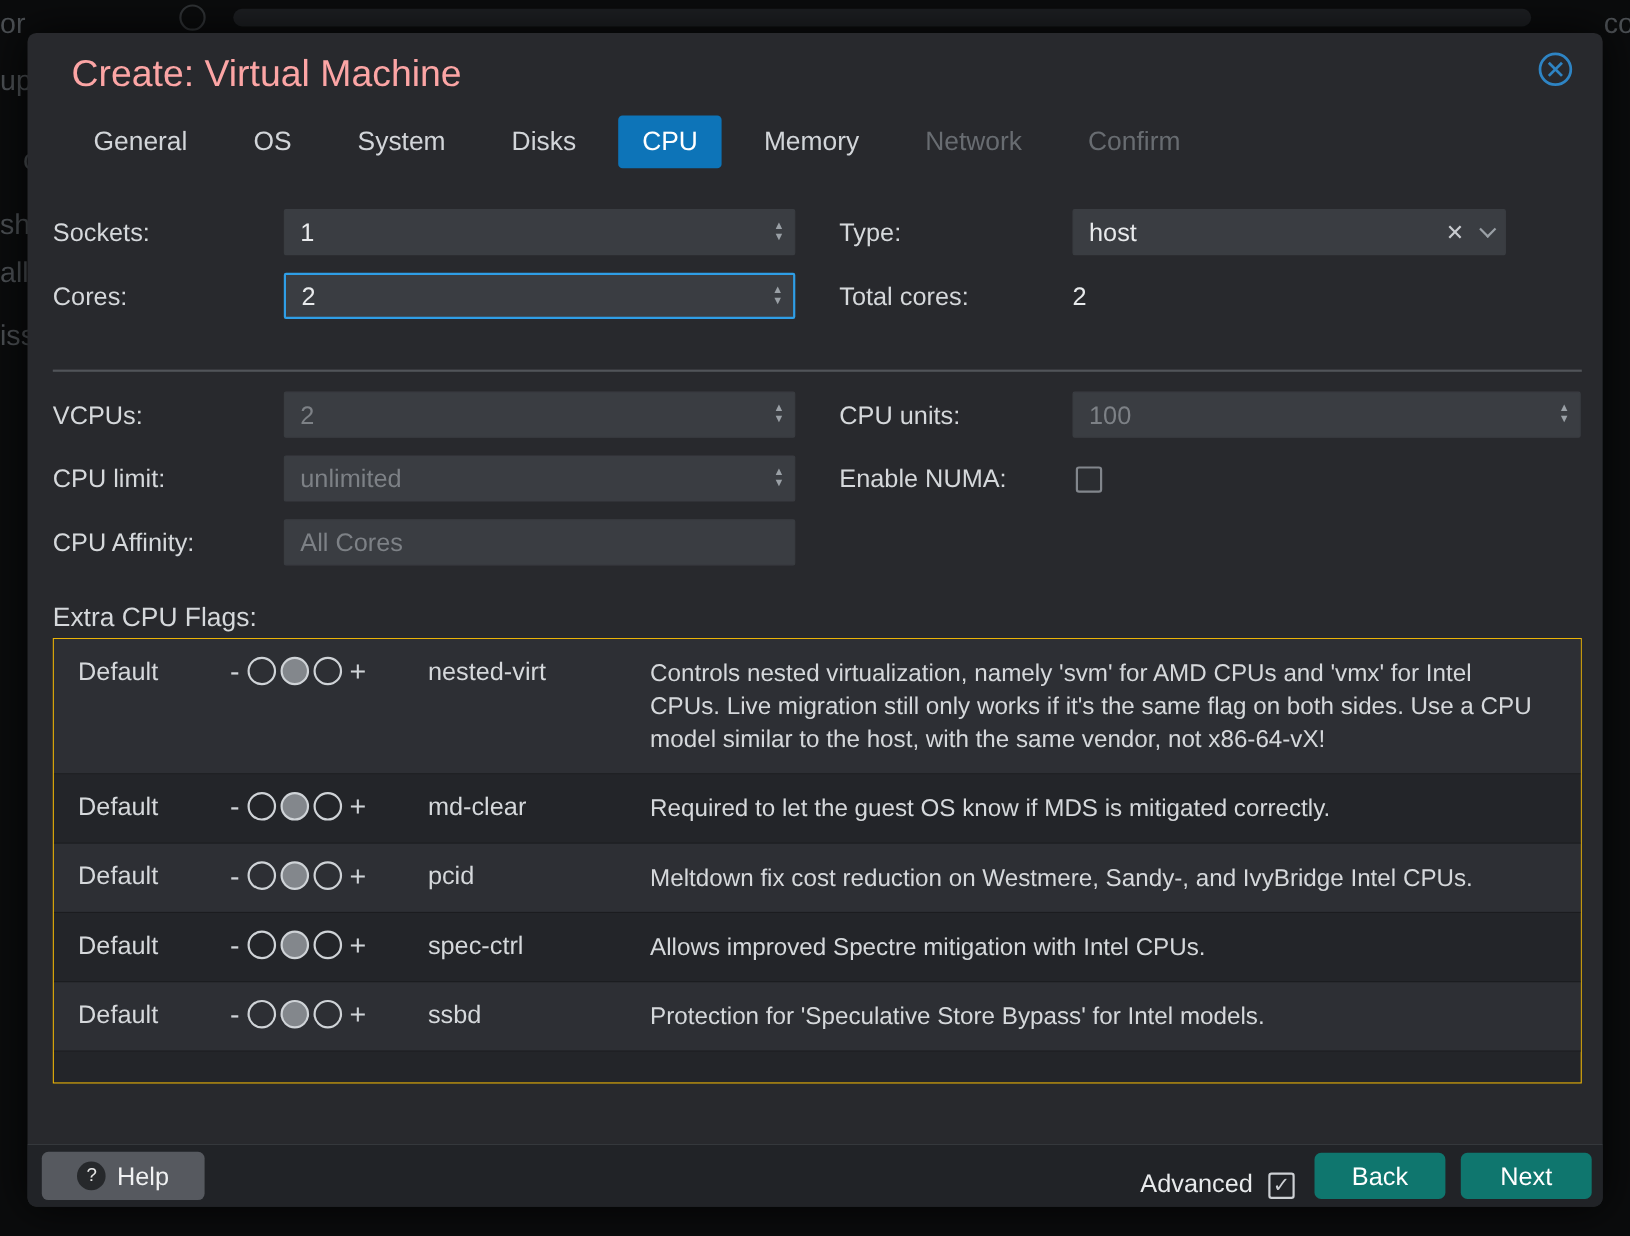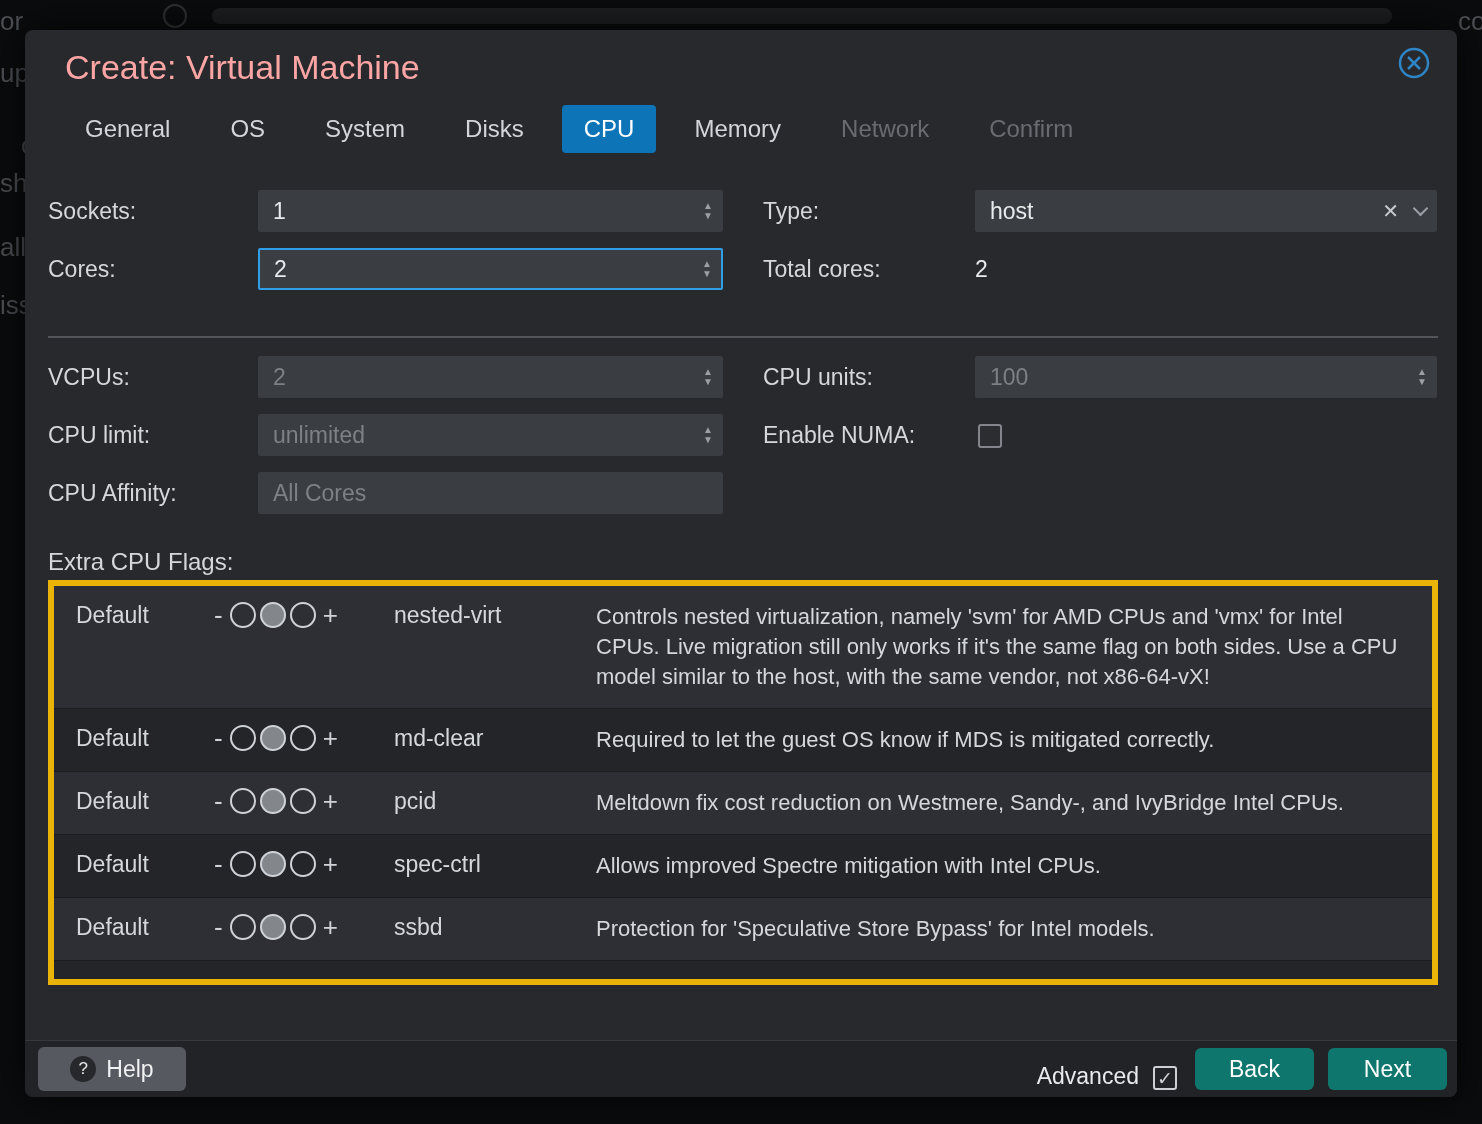--- a/index.html
+++ b/index.html
@@ -47,21 +47,21 @@
   .clear-x { font-size:20px; color:#c9ccd0; }
   .chev { width:11px; height:11px; border-right:2px solid #9aa0a6; border-bottom:2px solid #9aa0a6;
     transform:rotate(45deg); margin-top:-5px; }
   .static-val { position:absolute; font-size:23px; color:#e8eaec; height:42px; line-height:42px; }
   .divider { position:absolute; left:23px; width:1390px; height:0; border-top:2px solid #515459; }
   .checkbox { position:absolute; width:24px; height:24px; border:2px solid #82868c;
     border-radius:3px; background:#2b2d31; }
   
   .flags-label { position:absolute; left:23px; top:518px; font-size:24px; color:#d5d8db; }
   .flags-table { position:absolute; left:23px; top:550px; width:1390px; height:405px;
-    border:6px solid #eab308; overflow:hidden; background:#232529; }
+    border:1px solid #eab308; overflow:hidden; background:#232529; }
   .frow { display:flex; align-items:flex-start; padding:16px 0; border-bottom:1px solid #1b1c1f; }
   .frow.odd { background:#2d2f34; }
   .frow.even { background:#232529; }
   .c-state { width:137px; padding-left:22px; font-size:23px; color:#d5d8db; flex:none; }
   .c-toggle { width:203px; flex:none; display:flex; align-items:center; gap:4px; padding-left:20px; }
   .c-flag { width:202px; flex:none; font-size:23px; color:#d5d8db; }
   .c-desc { flex:1; padding-right:30px; font-size:22px; line-height:30px; color:#d5d8db; }
   .tgl-sign { font-size:26px; color:#cfd3d7; line-height:26px; padding:0 3px; }
   .tgl-circle { width:26px; height:26px; border:2px solid #cfd3d7; border-radius:50%; background:transparent; }
   .tgl-circle.sel { background:#83878c; }
@@ -84,21 +84,21 @@
     display:flex; align-items:center; justify-content:center;
     color:#ffffff; font-size:23px; }
 </style>
 </head>
 <body>
 
 <div class="backdrop">
   <span class="frag" style="left:0; top:6px;">or</span>
   <span class="frag" style="left:0; top:58px;">up</span>
   <span class="frag" style="left:0; top:130px;padding-left:21px;">ca</span>
-  <span class="frag" style="left:0; top:168px;">sh</span>
+  <span class="frag" style="left:0; top:189px;">sh</span>
   <span class="frag" style="left:0; top:232px;">all</span>
   <span class="frag" style="left:0; top:290px;">iss</span>
   <span class="frag" style="left:1458px; top:6px;">co</span>
   <span class="bd-icon"></span>
   <span class="bd-bar"></span>
 </div>
 
 <div class="modal">
 
   <div class="modal-header">
@@ -125,21 +125,21 @@
 
   <div class="flabel" style="left:23px; top:160px;">Sockets:</div>
   <div class="field" style="left:233px; top:160px; width:465px;">
     <span>1</span>
     <span class="spin">
       <span>▲</span>
         <span>▼</span>
     </span>
   </div>
   <div class="flabel" style="left:738px; top:160px;">Type:</div>
-  <div class="field" style="left:950px; top:160px; width:462px; padding-right:36px;">
+  <div class="field" style="left:950px; top:160px; width:394px; padding-right:36px;">
     <span>host</span>
     <span class="combo-icons">
       <span class="clear-x">✕</span>
       <span class="chev"></span>
     </span>
   </div>
 
   <div class="flabel" style="left:23px; top:218px;">Cores:</div>
   <div class="field focused" style="left:233px; top:218px; width:465px;">
     <span>2</span>

